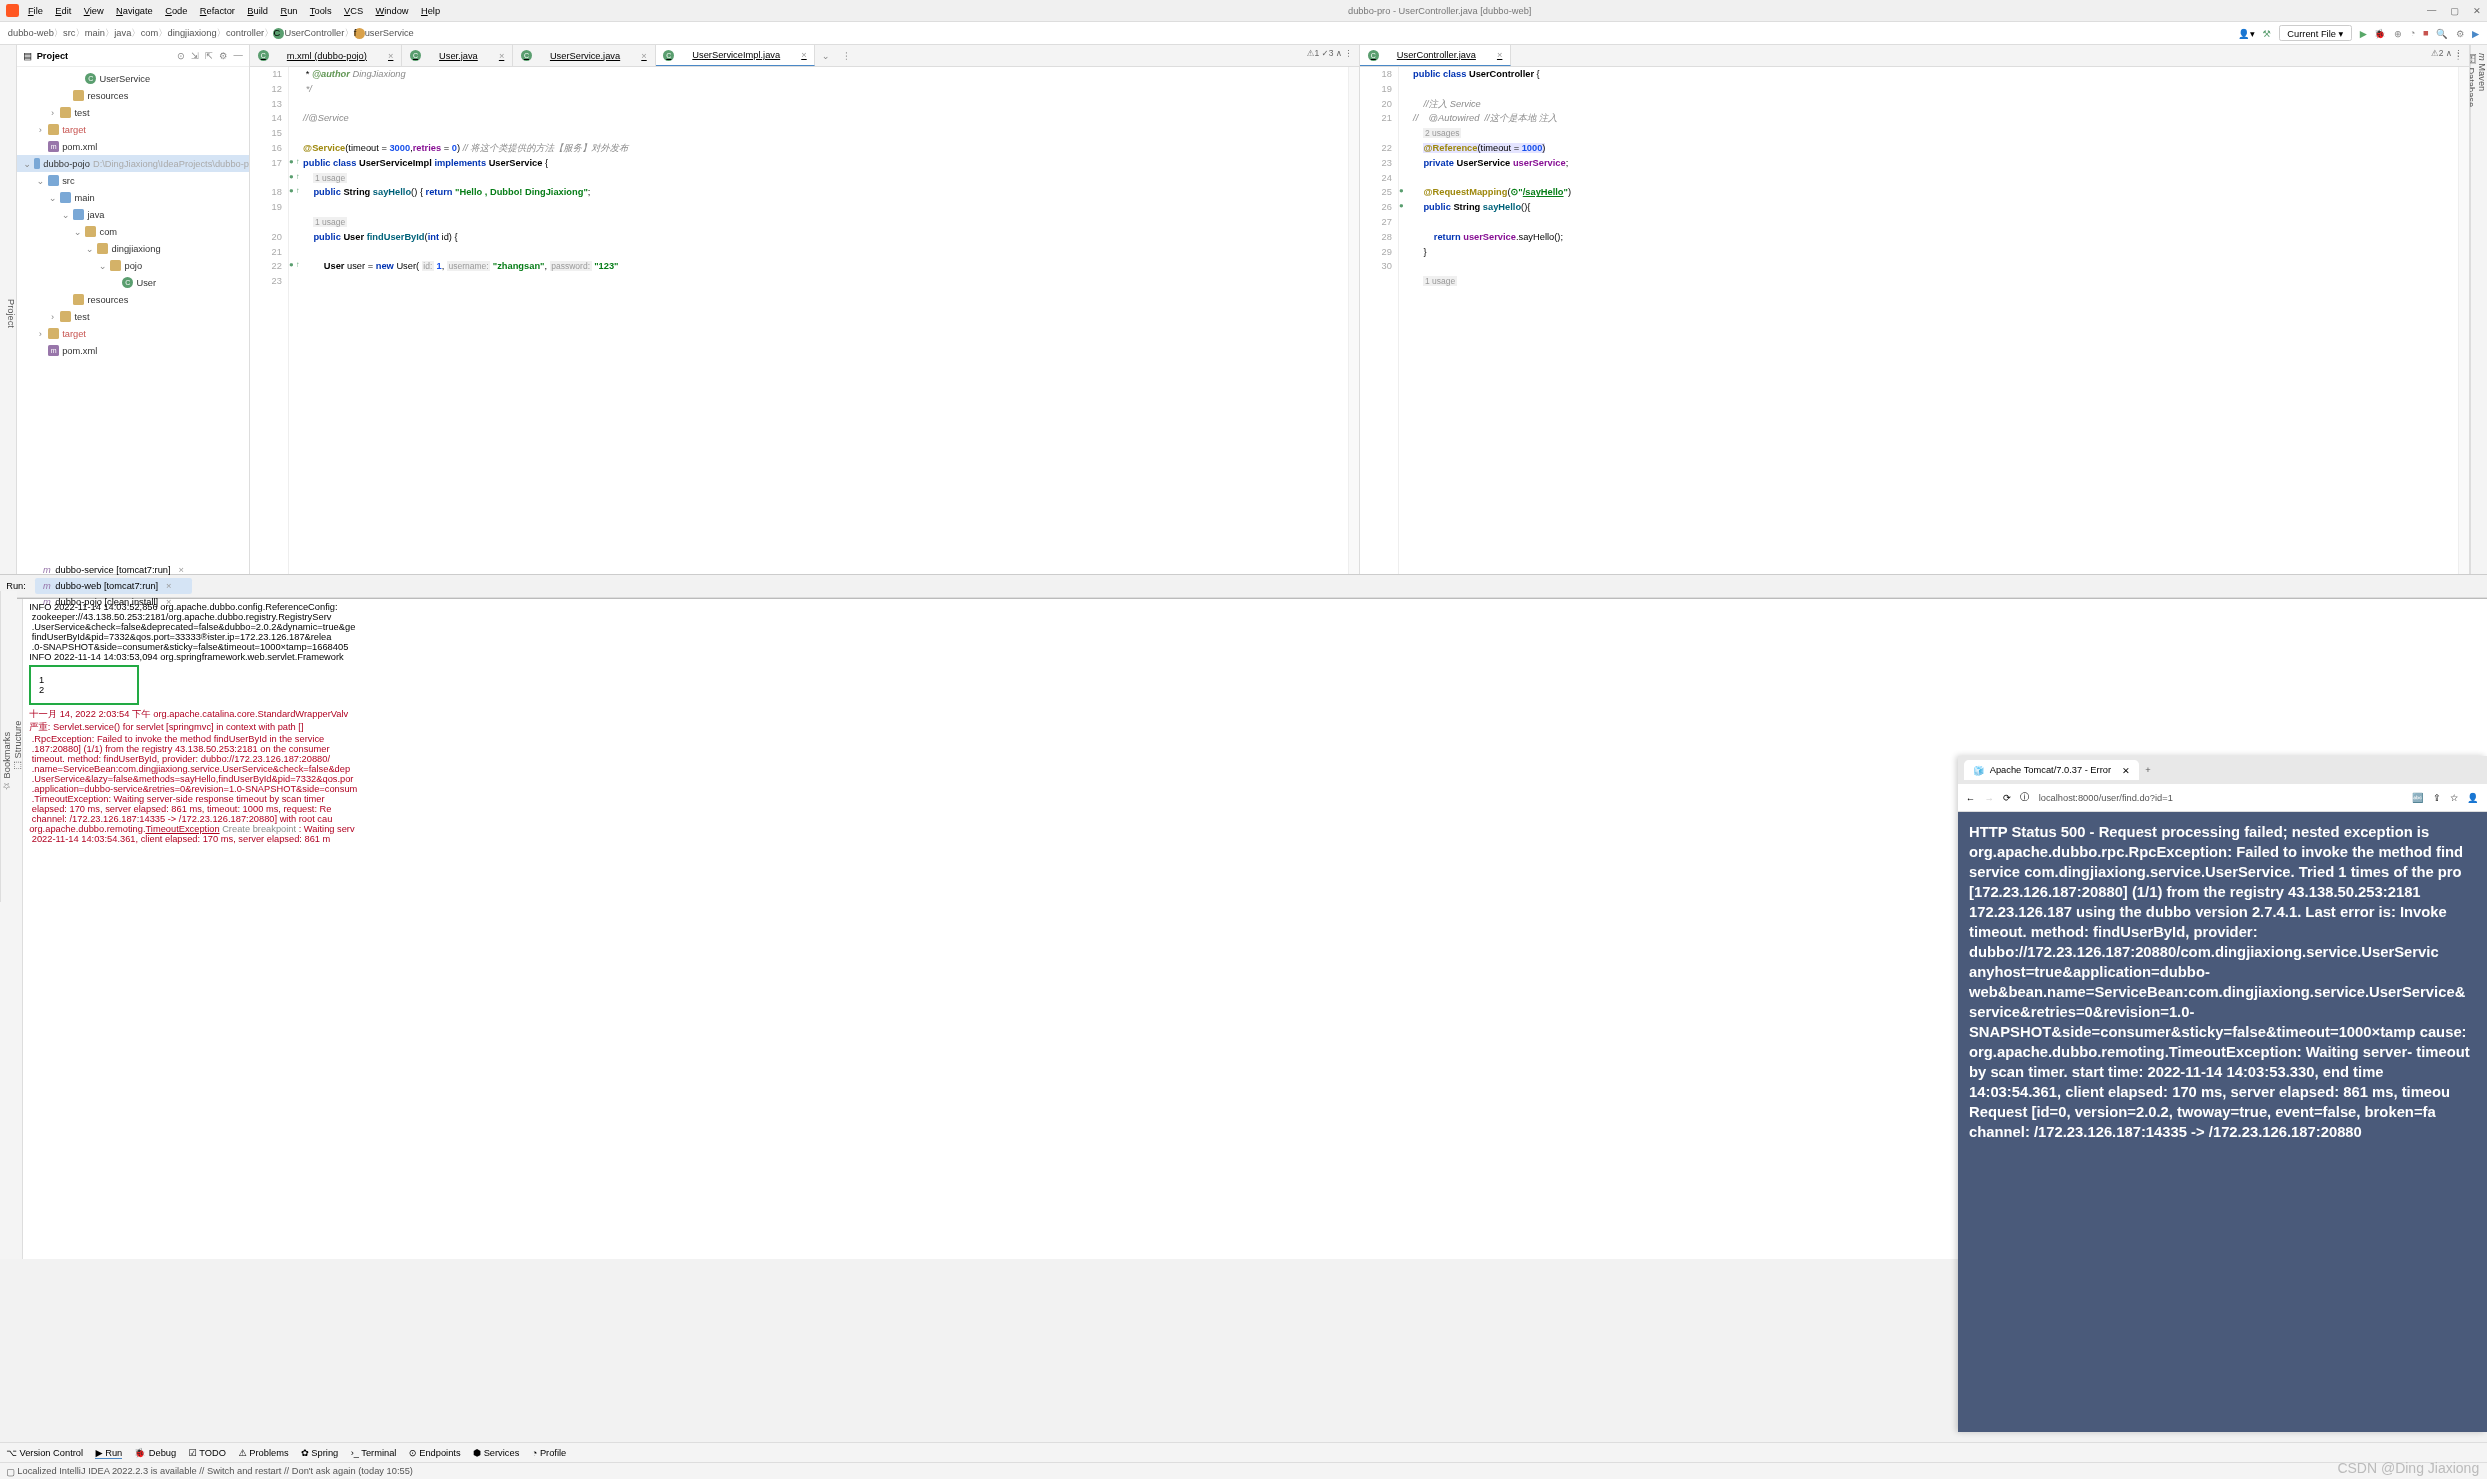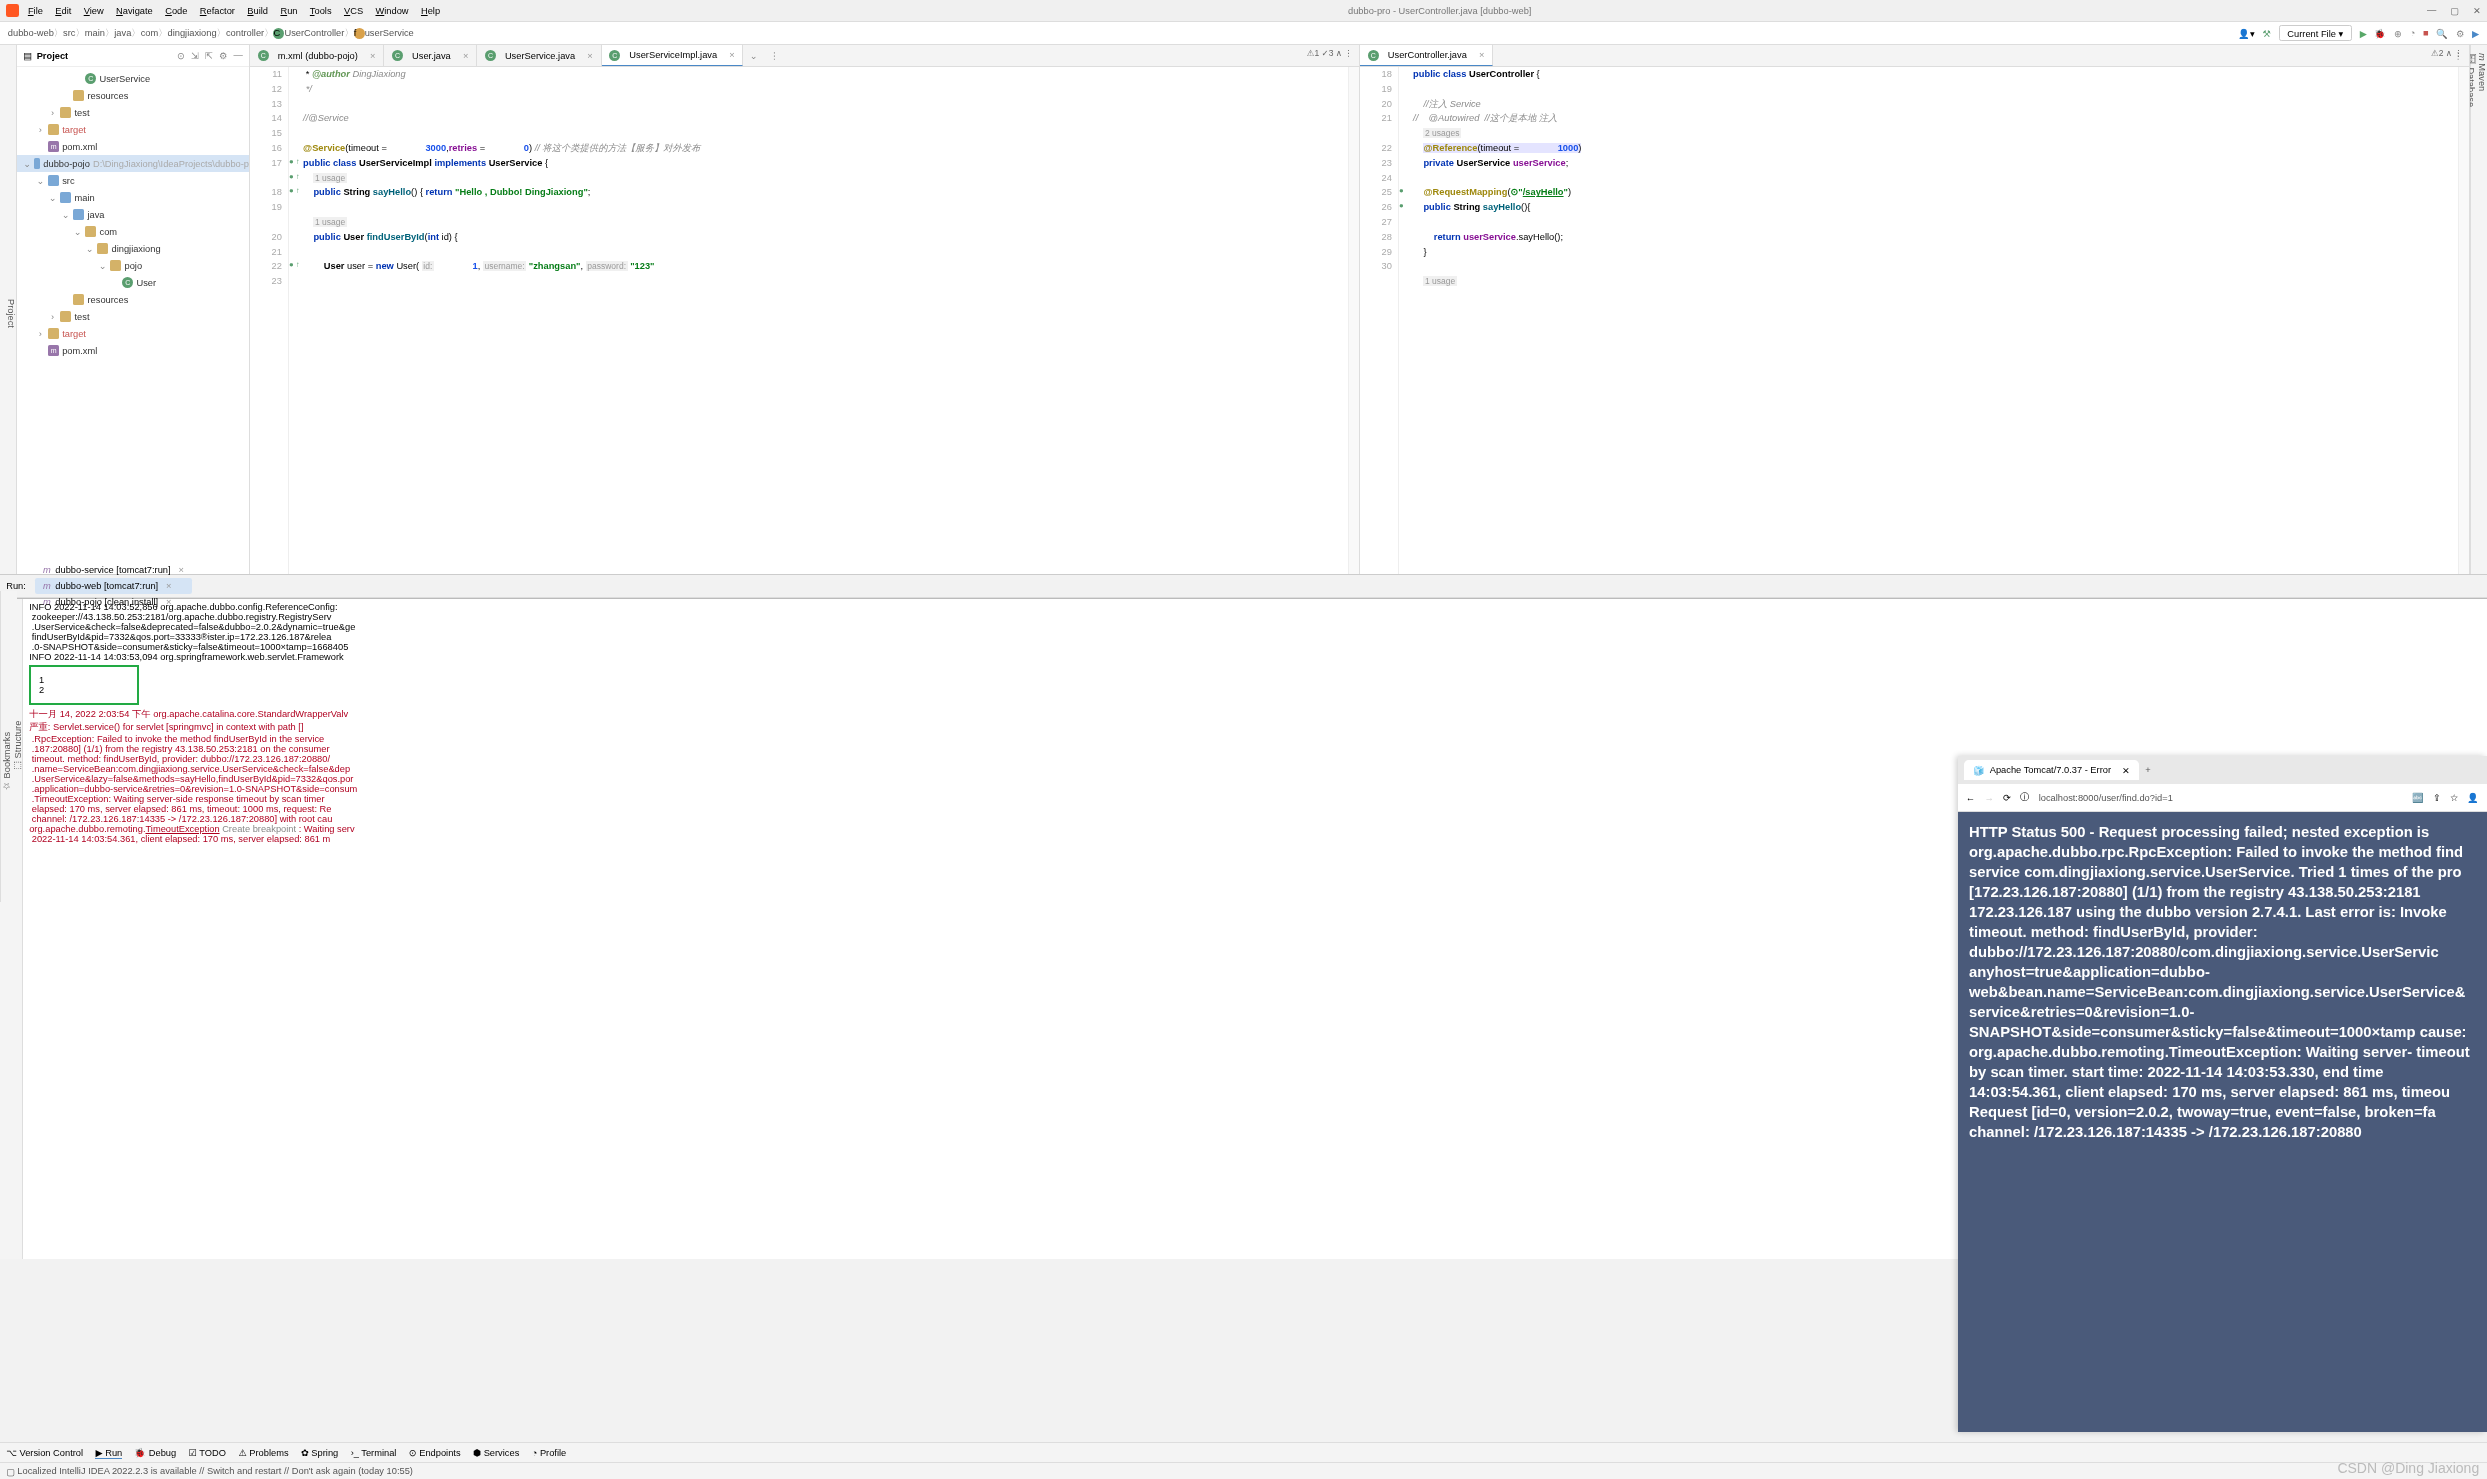--- a/index.html
+++ b/index.html
@@ -28,34 +28,34 @@
 .tree-icon { width: 11px; height: 11px; display: inline-block; }
 .folder { background: #d4b268; border-radius: 1.6px; }
 .folder-blue { background: #7aa8d6; border-radius: 1.6px; }
 .file-m { background: #9876aa; border-radius: 1.6px; color: #fff; font-size: 7px; text-align: center; line-height: 11px; }
 .file-c { background: #5a9e6f; border-radius: 50%; color: #fff; font-size: 7px; text-align: center; line-height: 11px; }
 .tree-label { color: #333; }
 .tree-label.muted { color: #aaa; }
 .editor-area { flex: 1; display: flex; }
 .editor-pane { flex: 1; background: #fff; border-right: 0.8px solid #ddd; display: flex; flex-direction: column; overflow: hidden; }
 .tab-row { height: 22px; display: flex; align-items: center; border-bottom: 0.8px solid #ddd; background: #f4f4f4; overflow: hidden; }
-.tab { padding: 0 7.8px; height: 100%; display: flex; align-items: center; gap: 9px; border-right: 0.8px solid #ddd; white-space: nowrap; }
+.tab { padding: 0 7.8px; height: 100%; display: flex; align-items: center; gap: 18px; border-right: 0.8px solid #ddd; white-space: nowrap; text-decoration: underline; }
 .tab.active { background: #fff; border-bottom: 1.6px solid #4a88c7; }
 .tab .close { color: #999; margin-left: 3.1px; }
 .code-area { flex: 1; display: flex; font-family: "JetBrains Mono", Consolas, monospace; font-size: 10px; overflow: hidden; }
 .gutter { width: 39px; background: #fff; color: #aaa; text-align: right; padding-right: 6.2px; border-right: 0.8px solid #eee; }
 .gutter div { height: 14.8px; line-height: 14.8px; position: relative; }
 .marker-strip { width: 11px; background: #fff; }
 .marker-strip div { height: 14.8px; position: relative; }
 .code-lines { flex: 1; background: #fff; }
 .code-lines div { height: 14.8px; line-height: 14.8px; white-space: pre; padding-left: 3.1px; }
 .kw { color: #0033b3; font-weight: bold; }
 .ann { color: #9e880d; font-weight: bold; }
 .str { color: #067d17; font-weight: bold; }
-.num { color: #1750eb; font-weight: bold; margin-left: 36px; }
+.num { color: #1750eb; font-weight: bold; }
 .cmt { color: #8c8c8c; font-style: italic; }
 .cmt-doc { color: #629755; font-style: italic; font-weight: bold; }
 .hint { color: #999; background: #f0f0f0; font-size: 8.5px; padding: 0 1.6px; }
 .type { color: #000; font-weight: bold; }
 .method { color: #00627a; font-weight: bold; }
 .field { color: #871094; font-weight: bold; }
 .insp-strip { width: 11px; background: #f9f9f9; border-left: 0.8px solid #eee; }
 .problems-badge { position: absolute; right: 6.2px; top: 3.1px; font-size: 8.5px; color: #666; display: flex; gap: 4.7px; align-items: center; margin-left: 8px; }
 .run-panel { height: 661px; border-top: 0.8px solid #bbb; background: #fff; display: flex; }
 .run-tabs { height: 23px; border-bottom: 0.8px solid #ddd; display: flex; align-items: center; padding-left: 6.2px; gap: 3.1px; }

